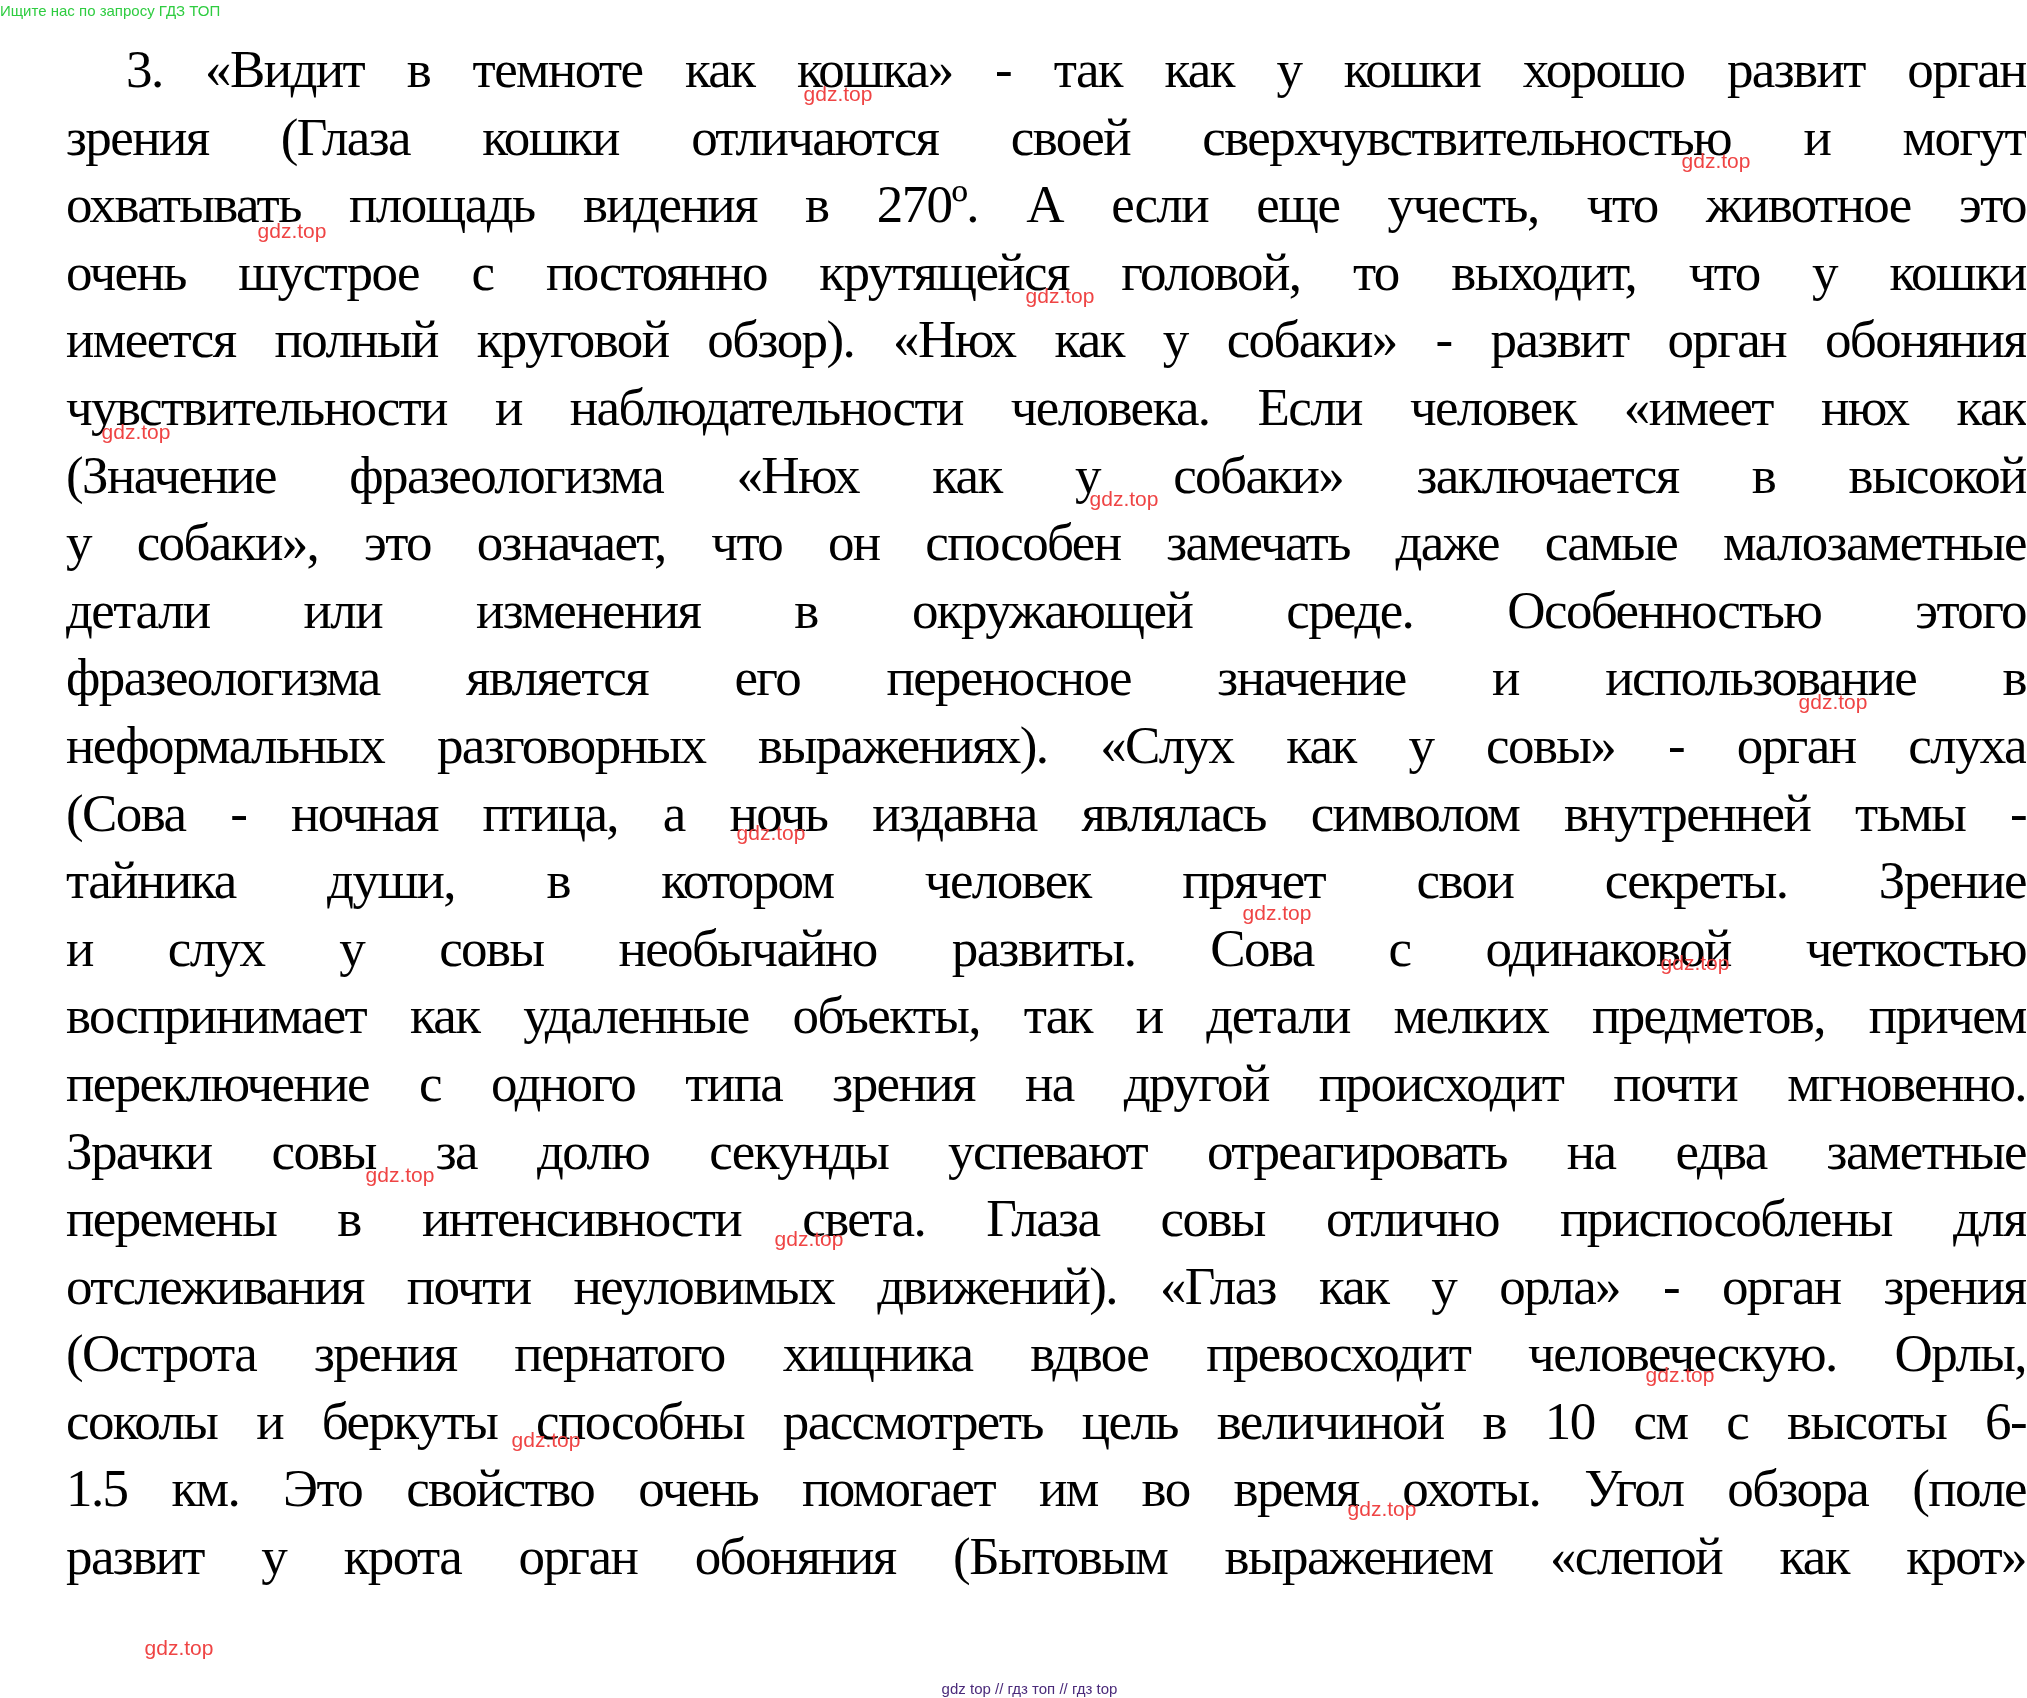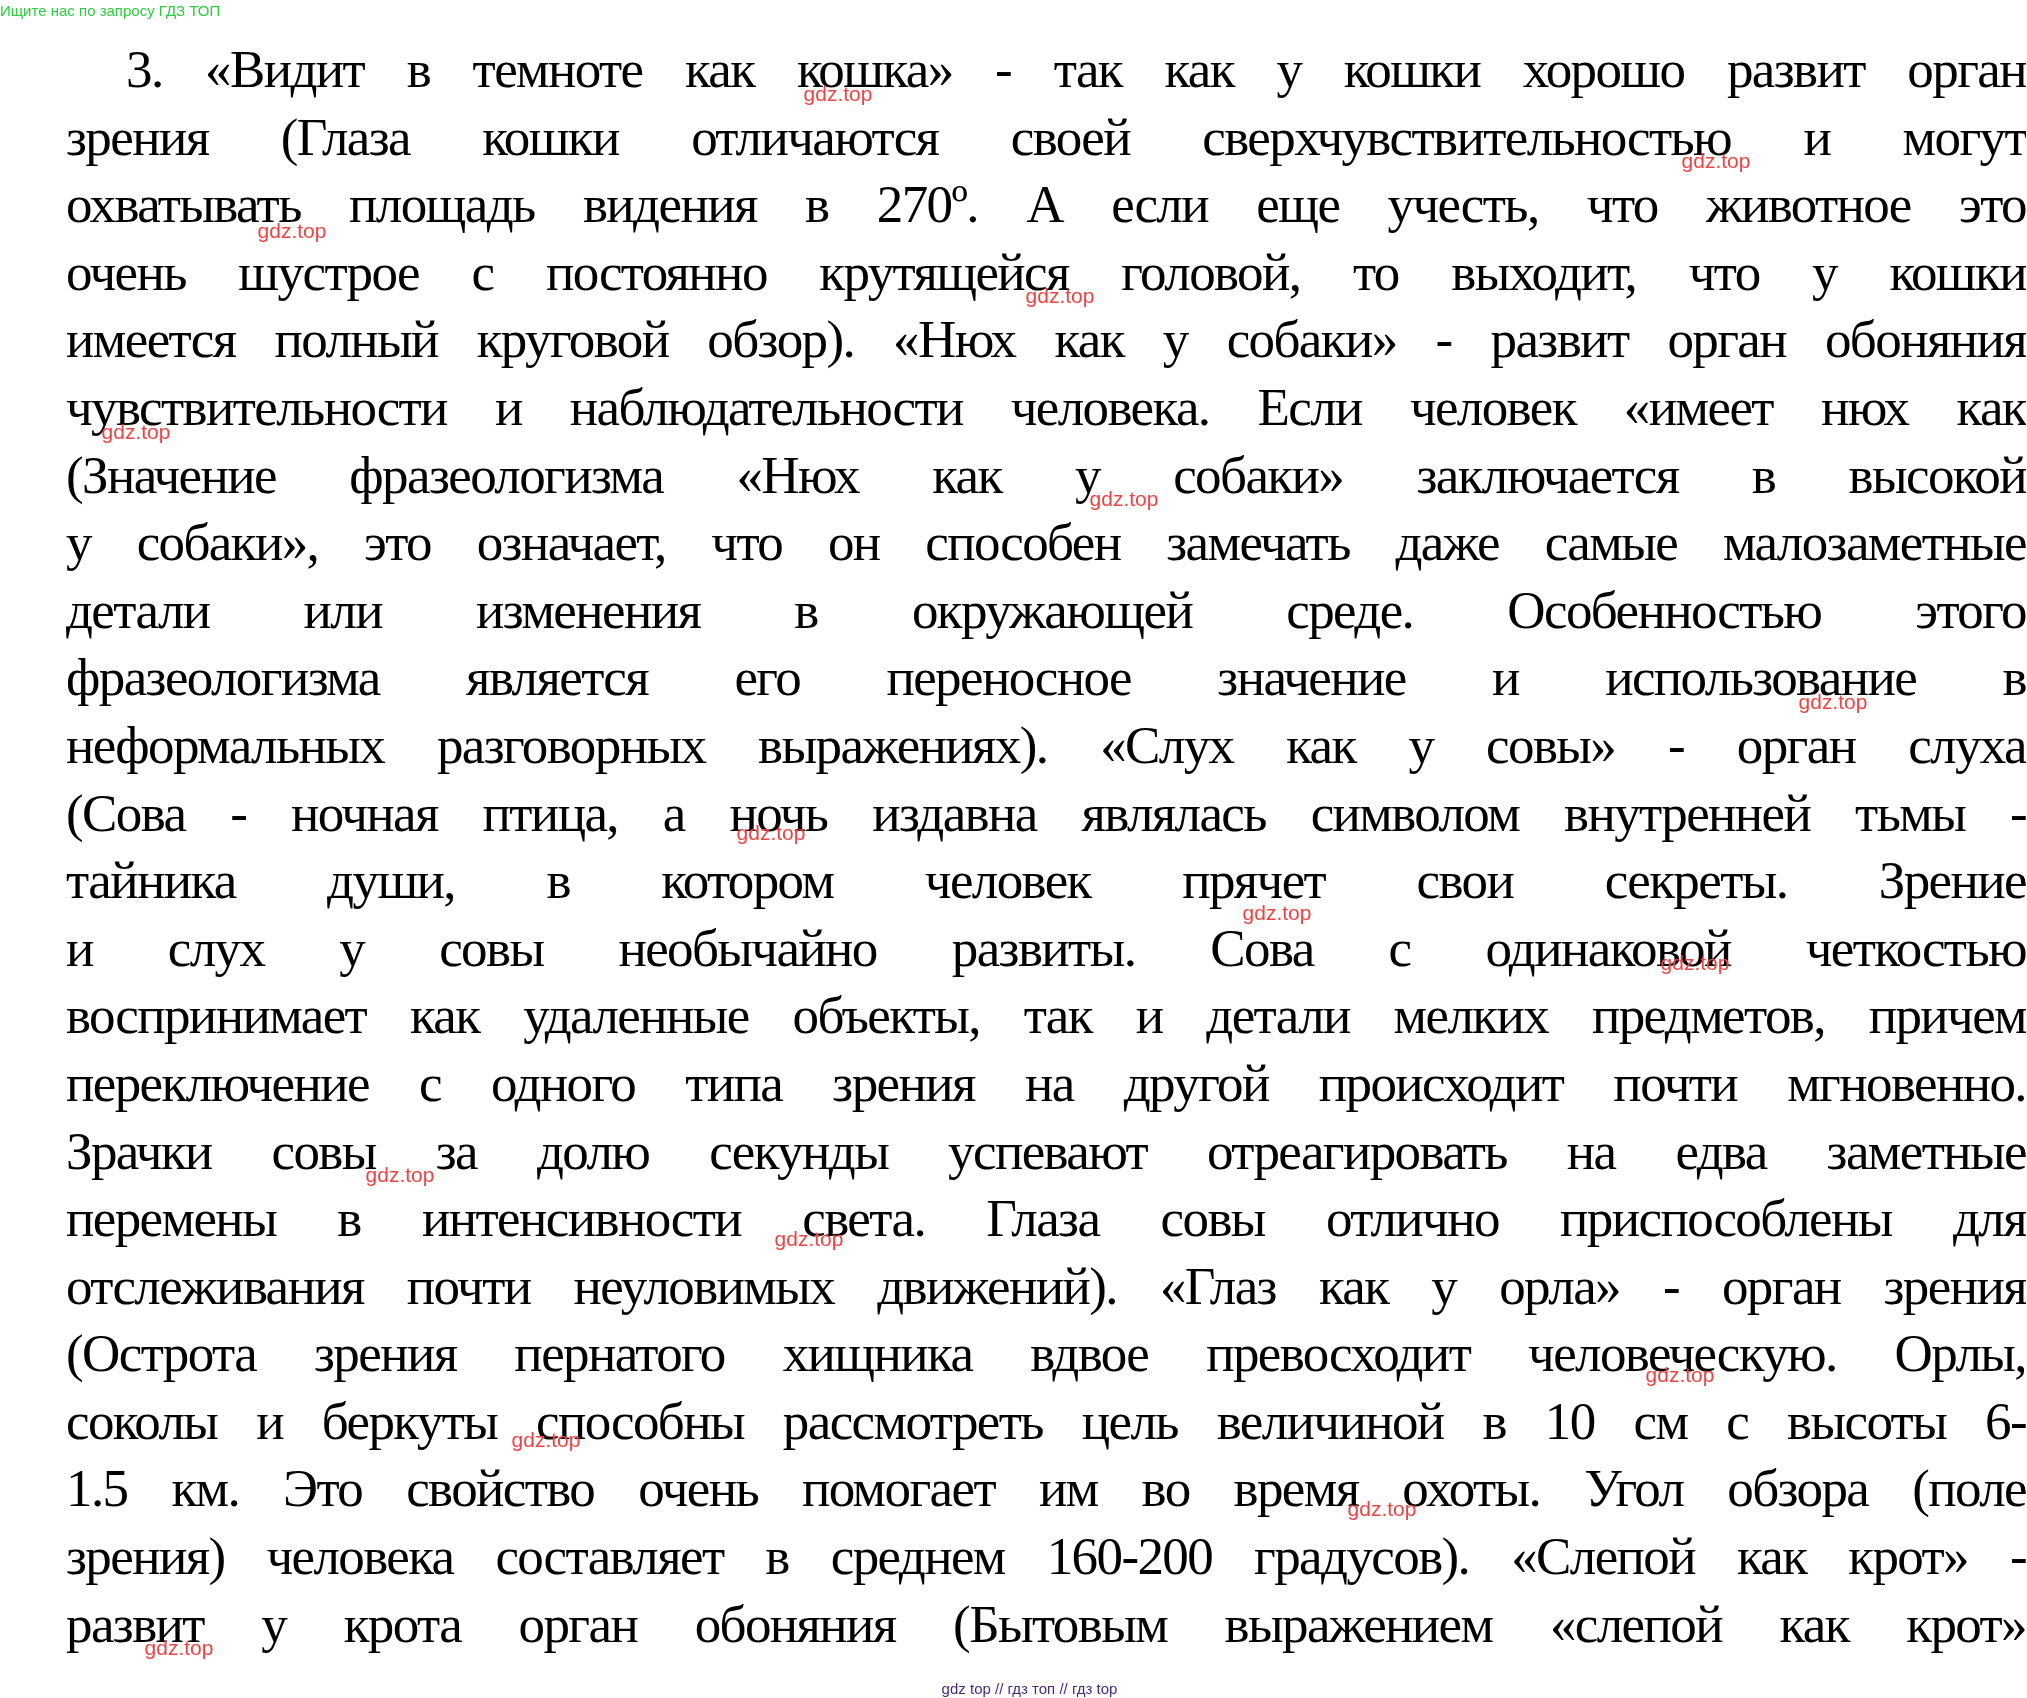--- a/index.html
+++ b/index.html
@@ -51,21 +51,20 @@
   <span class="line">тайника души, в котором человек прячет свои секреты. Зрение</span>
   <span class="line">и слух у совы необычайно развиты. Сова с одинаковой четкостью</span>
   <span class="line">воспринимает как удаленные объекты, так и детали мелких предметов, причем</span>
   <span class="line">переключение с одного типа зрения на другой происходит почти мгновенно.</span>
   <span class="line">Зрачки совы за долю секунды успевают отреагировать на едва заметные</span>
   <span class="line">перемены в интенсивности света. Глаза совы отлично приспособлены для</span>
   <span class="line">отслеживания почти неуловимых движений). «Глаз как у орла» - орган зрения</span>
   <span class="line">(Острота зрения пернатого хищника вдвое превосходит человеческую. Орлы,</span>
   <span class="line">соколы и беркуты способны рассмотреть цель величиной в 10 см с высоты 6-</span>
   <span class="line">1.5 км. Это свойство очень помогает им во время охоты. Угол обзора (поле</span>
-  <span class="line">зрения) человека составляет в среднем 160-200 градусов). «Слепой как крот» -</span>
   <span class="line">развит у крота орган обоняния (Бытовым выражением «слепой как крот»</span>
 </div>
 
 <div id="watermarks">
     <div class="wm" style="left: 838px; top: 82px;">gdz.top</div>
     <div class="wm" style="left: 1716px; top: 149px;">gdz.top</div>
     <div class="wm" style="left: 292px; top: 219px;">gdz.top</div>
     <div class="wm" style="left: 1060px; top: 284px;">gdz.top</div>
     <div class="wm" style="left: 136px; top: 420px;">gdz.top</div>
     <div class="wm" style="left: 1124px; top: 487px;">gdz.top</div>

